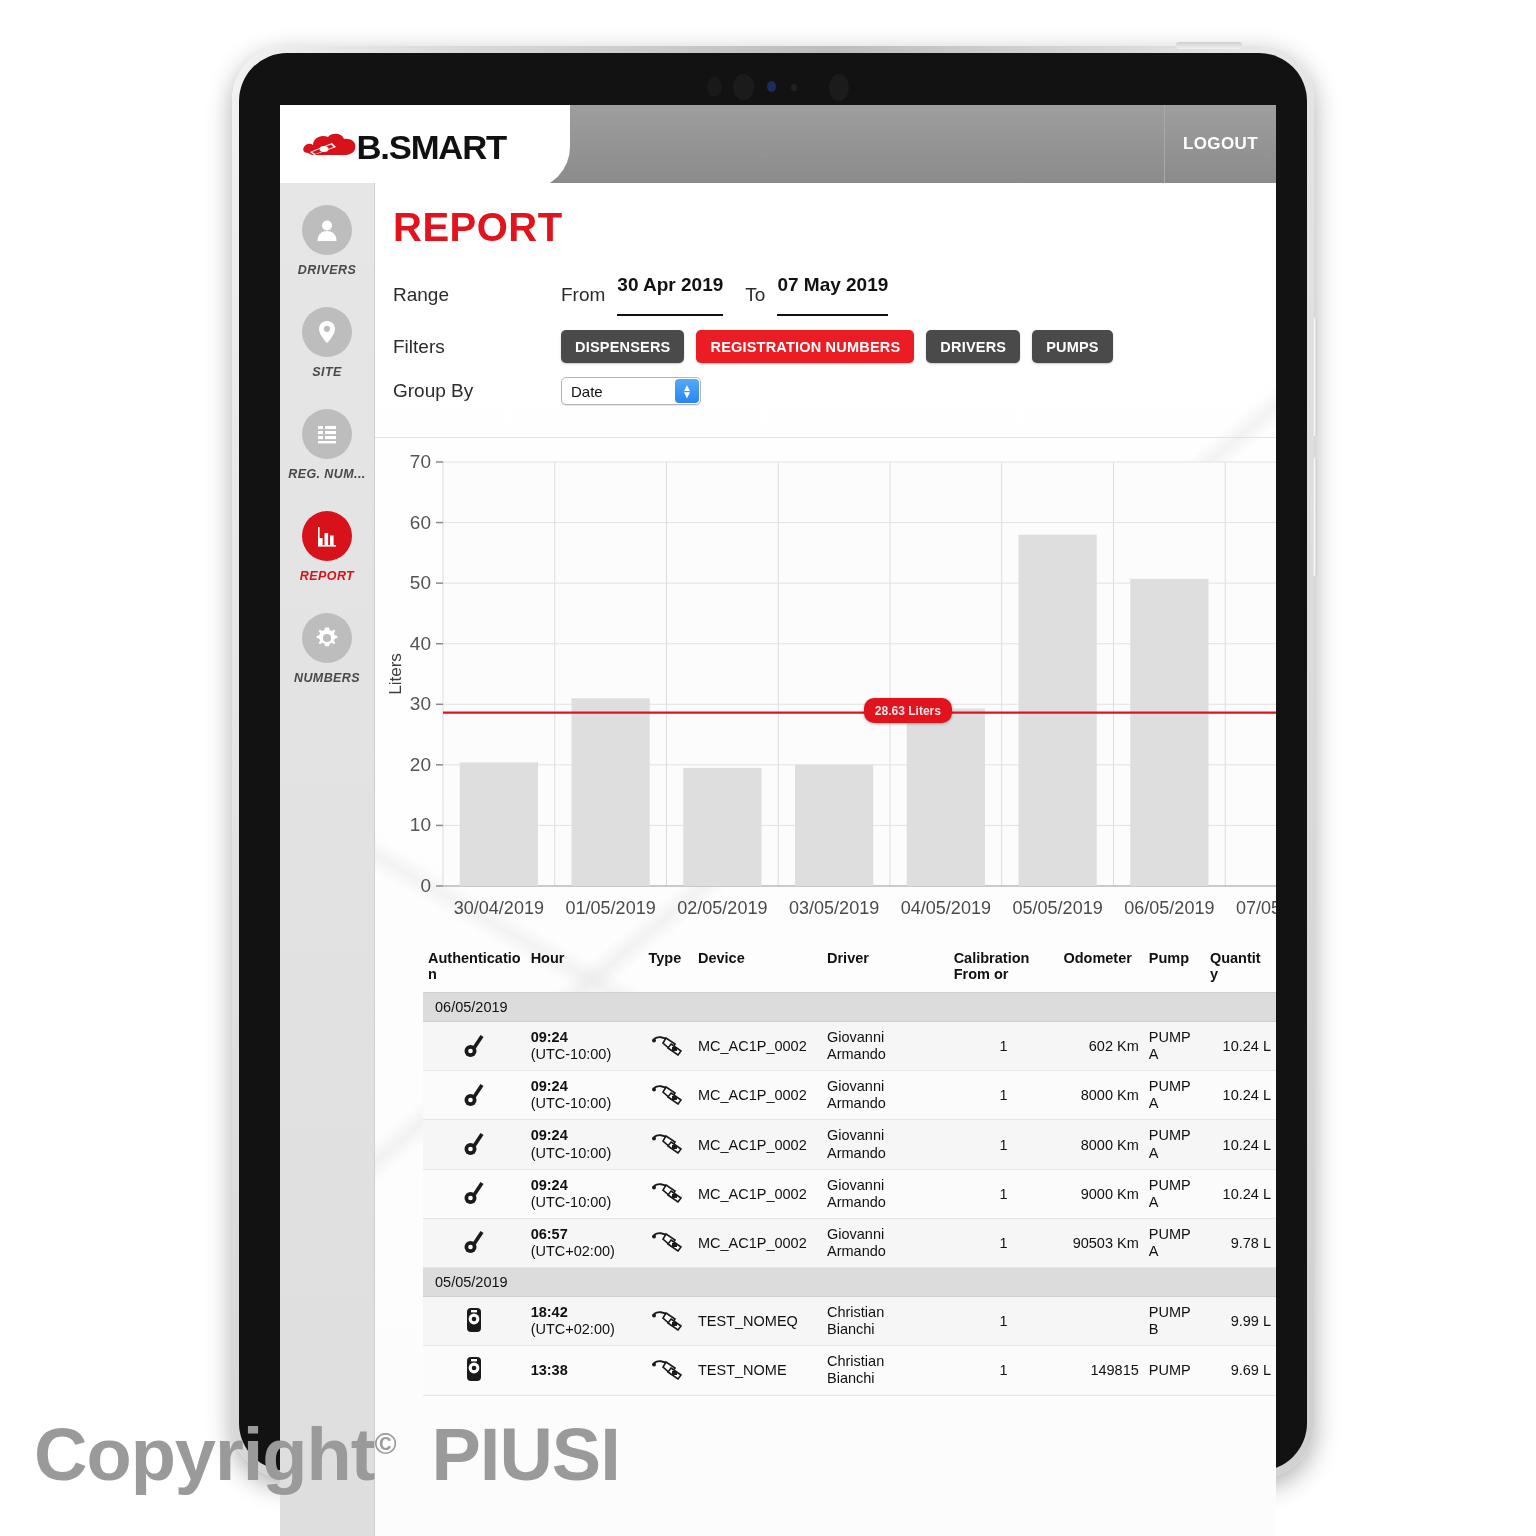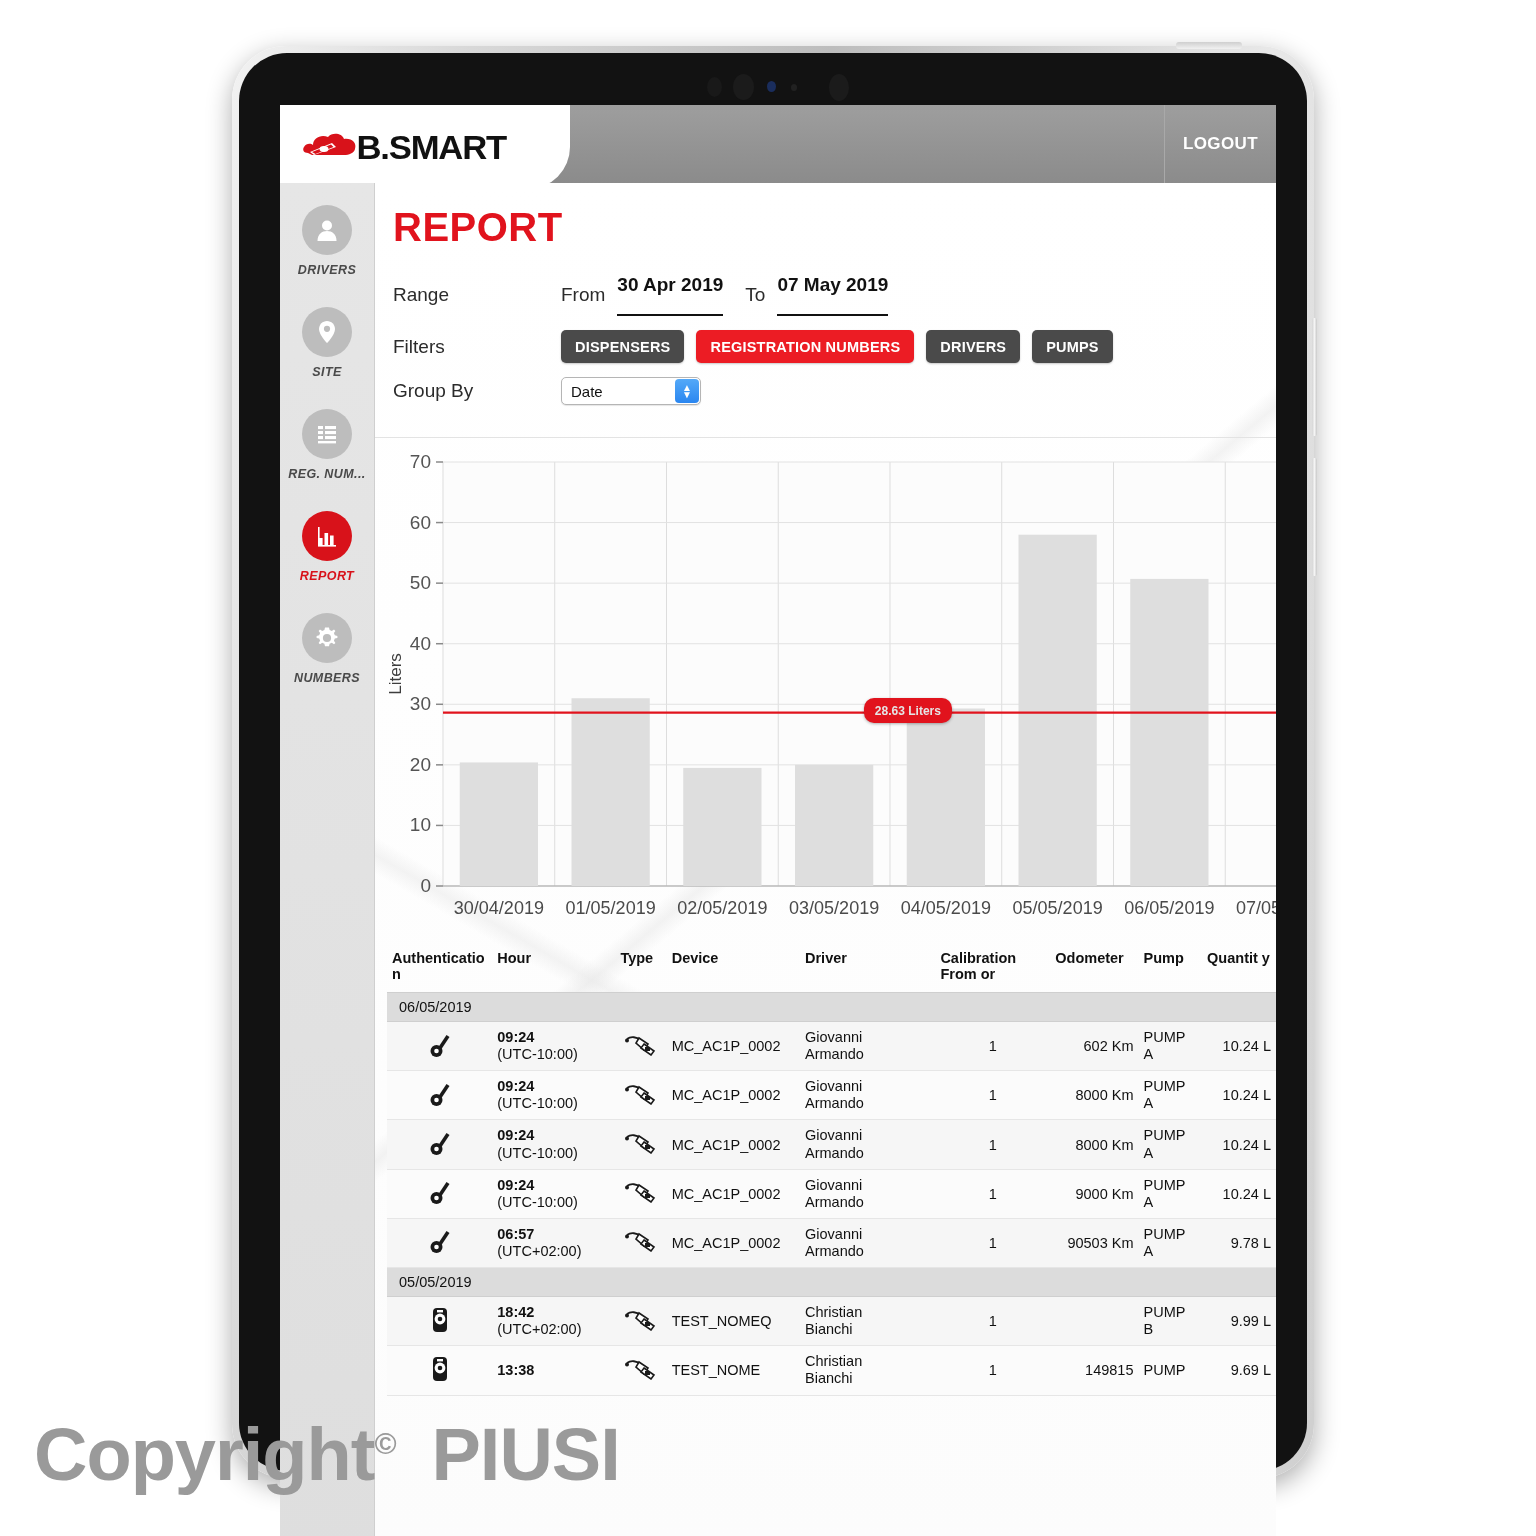--- a/index.html
+++ b/index.html
@@ -149,21 +149,21 @@
   #chart-box { position:relative; height:500px; padding: 14px 18px 0 10px; }
   #chart-svg { display:block; }
   #avg-badge {
     position:absolute; background:#e1131d; color:#e5e5e5;
     font-size:12px; font-weight:bold; padding:6px 11px 5px 11px;
     border-radius:10px; box-shadow:0 1px 3px rgba(0,0,0,.3);
     white-space:nowrap;
   }
 
   
-  #table-box { padding: 6px 0 0 12px; }
+  #table-box { padding: 6px 0 0 0; margin-left: 48px; }
   table.rep { width:100%; border-collapse:collapse; font-size:14.5px; color:#111; }
   table.rep th {
     text-align:left; font-weight:bold; font-size:14.5px; color:#111;
     padding:6px 5px 10px 5px; vertical-align:top;
     border-bottom:1px solid #cfcfcf;
   }
   table.rep td { padding:7px 5px; vertical-align:middle; border-bottom:1px solid #e6e6e6; }
   tr.group-row td {
     background:#dcdcdc; font-size:14.5px; color:#111; padding:6px 5px 6px 12px;
     border-bottom:1px solid #cfcfcf;

